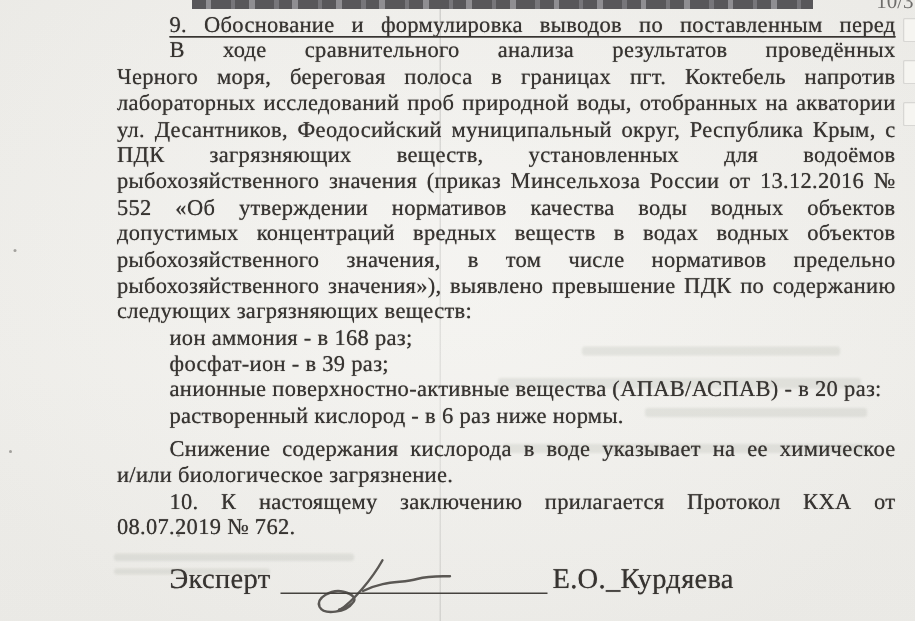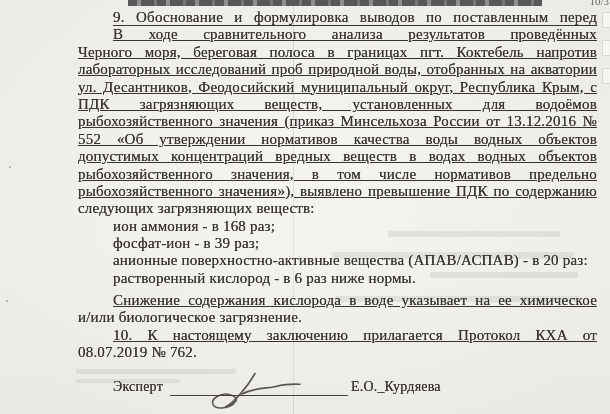--- a/index.html
+++ b/index.html
@@ -14,49 +14,49 @@
     color:#373431;
     overflow:hidden;
   }
   
   .textcol{
     position:absolute;left:78px;top:9px;width:519px;
     font-size:15px;letter-spacing:0.2px;
     text-shadow:0 0 0.5px rgba(55,52,49,0.85);
   }
   .line{display:block;height:17.4px;line-height:17.4px;overflow:visible;}
-  .j{text-align:justify;text-align-last:justify;text-decoration:underline;}
+  .j{text-align:justify;text-align-last:justify;}
   .indent{text-indent:35px;}
   .u{text-decoration:underline;text-underline-offset:2.5px;text-decoration-thickness:1.1px;}
   .gap-top{margin-top:4.5px;}
   
   .sig-row{
     display:flex;align-items:flex-end;
     margin-top:16px;padding-left:35px;
-    height:20px;line-height:20px;font-size:14px;
+    height:20px;line-height:20px;font-size:19px;
   }
   .sig-rule{
     width:178px;height:15px;
     border-bottom:1.2px solid #45423e;
     margin:0 3px 1px 7px;
   }
   .sig-svg{position:absolute;left:202px;top:371px;width:110px;height:40px;}
   .sig-svg svg{display:block;}
   
   .topbar{
     position:absolute;left:128px;top:0;width:414px;height:6px;
     background:
       repeating-linear-gradient(90deg,
         rgba(210,209,214,0) 0 9px, rgba(210,209,214,0.45) 9px 13px,
         rgba(210,209,214,0) 13px 26px, rgba(190,189,196,0.3) 26px 29px),
       #58575a;
   }
   .corner-mark{
     position:absolute;top:0;right:1px;height:7px;overflow:hidden;
-    font-family:"Liberation Serif",serif;font-size:11px;color:#6e6d6b;
+    font-family:"Liberation Serif",serif;font-size:14px;color:#6e6d6b;
   }
   .corner-mark span{display:block;margin-top:-3px;line-height:9px;}
   .fold-line{
     position:absolute;left:293px;top:0;width:1px;height:414px;
     background:linear-gradient(180deg,rgba(90,90,88,0.20),rgba(90,90,88,0.10) 70%,rgba(90,90,88,0.16));
   }
   .edge-box{
     position:absolute;left:602px;width:9px;height:14px;
     background:#f6f5f1;border:1px solid rgba(110,110,110,0.22);
     border-right:none;border-radius:1px;

